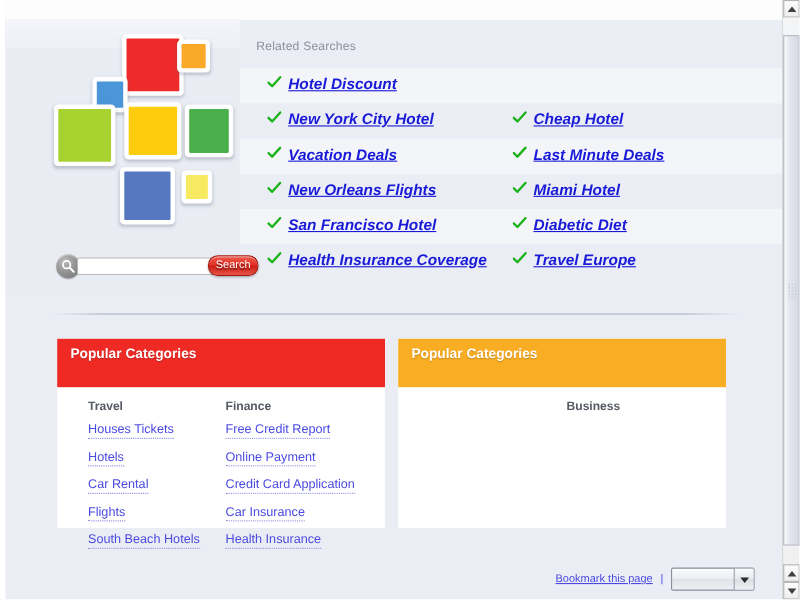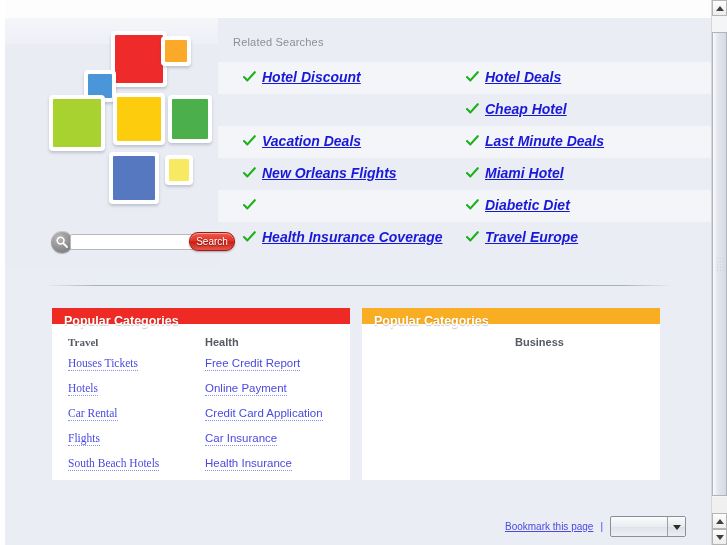--- a/index.html
+++ b/index.html
@@ -151,38 +151,38 @@
   
   .panel {
     position: absolute;
     top: 308px;
     width: 298px; height: 172px;
     background: #ffffff;
   }
   #panel-left  { left: 47px; }
   #panel-right { left: 357px; }
   .panel-head {
-    height: 16px;
+    height: 44px;
     color: #fff;
     font-size: 12.5px;
     font-weight: bold;
     line-height: 26px;
     padding-left: 12px;
     text-shadow: 0 1px 1px rgba(0,0,0,.22);
   }
   .panel-body {
     position: relative;
     padding: 12px 0 0 0;
     height: 146px;
   }
   .col {
     position: absolute;
     top: 12px;
   }
-  .col.a { left: 16px; font-family: Liberation Serif, serif; }
+  .col.a { left: 28px; }
   .col.b { left: 153px; }
   .colhead {
     font-size: 11px;
     font-weight: bold;
     color: #555a63;
     margin-bottom: 9px;
   }
   .catlink {
     display: block;
     font-size: 11.5px;
@@ -343,25 +343,25 @@
       </div>
       <input id="search-input" type="text" placeholder="" style="">
       <div id="search-button">Search</div>
     </div>
 
     <div id="links-area">
         <div class="linkrow alt" style="top: 44px;">
           <div class="linkcell c1"><span class="check"><svg width="13" height="11" viewBox="0 0 13 11" aria-hidden="true">
                 <path d="M1 6.1 L4.4 9.4 L11.8 1.2" fill="none" stroke="#19b219" stroke-width="2.1" stroke-linecap="round" stroke-linejoin="round"></path>
               </svg></span><span class="reslink">Hotel Discount</span></div>
-          <div class="linkcell c2"><span class="check"><svg width="13" height="11" viewBox="0 0 13 11" aria-hidden="true">
-                <path d="M1 6.1 L4.4 9.4 L11.8 1.2" fill="none" stroke="#19b219" stroke-width="2.1" stroke-linecap="round" stroke-linejoin="round"></path>
-              </svg></span><span class="reslink">Hotel Deals</span></div>
         </div>
         <div class="linkrow plain" style="top: 76px;">
+          <div class="linkcell c1"><span class="check"><svg width="13" height="11" viewBox="0 0 13 11" aria-hidden="true">
+                <path d="M1 6.1 L4.4 9.4 L11.8 1.2" fill="none" stroke="#19b219" stroke-width="2.1" stroke-linecap="round" stroke-linejoin="round"></path>
+              </svg></span><span class="reslink">New York City Hotel</span></div>
           <div class="linkcell c2"><span class="check"><svg width="13" height="11" viewBox="0 0 13 11" aria-hidden="true">
                 <path d="M1 6.1 L4.4 9.4 L11.8 1.2" fill="none" stroke="#19b219" stroke-width="2.1" stroke-linecap="round" stroke-linejoin="round"></path>
               </svg></span><span class="reslink">Cheap Hotel</span></div>
         </div>
         <div class="linkrow alt" style="top: 108px;">
           <div class="linkcell c1"><span class="check"><svg width="13" height="11" viewBox="0 0 13 11" aria-hidden="true">
                 <path d="M1 6.1 L4.4 9.4 L11.8 1.2" fill="none" stroke="#19b219" stroke-width="2.1" stroke-linecap="round" stroke-linejoin="round"></path>
               </svg></span><span class="reslink">Vacation Deals</span></div>
           <div class="linkcell c2"><span class="check"><svg width="13" height="11" viewBox="0 0 13 11" aria-hidden="true">
                 <path d="M1 6.1 L4.4 9.4 L11.8 1.2" fill="none" stroke="#19b219" stroke-width="2.1" stroke-linecap="round" stroke-linejoin="round"></path>
@@ -371,21 +371,21 @@
           <div class="linkcell c1"><span class="check"><svg width="13" height="11" viewBox="0 0 13 11" aria-hidden="true">
                 <path d="M1 6.1 L4.4 9.4 L11.8 1.2" fill="none" stroke="#19b219" stroke-width="2.1" stroke-linecap="round" stroke-linejoin="round"></path>
               </svg></span><span class="reslink">New Orleans Flights</span></div>
           <div class="linkcell c2"><span class="check"><svg width="13" height="11" viewBox="0 0 13 11" aria-hidden="true">
                 <path d="M1 6.1 L4.4 9.4 L11.8 1.2" fill="none" stroke="#19b219" stroke-width="2.1" stroke-linecap="round" stroke-linejoin="round"></path>
               </svg></span><span class="reslink">Miami Hotel</span></div>
         </div>
         <div class="linkrow alt" style="top: 172px;">
           <div class="linkcell c1"><span class="check"><svg width="13" height="11" viewBox="0 0 13 11" aria-hidden="true">
                 <path d="M1 6.1 L4.4 9.4 L11.8 1.2" fill="none" stroke="#19b219" stroke-width="2.1" stroke-linecap="round" stroke-linejoin="round"></path>
-              </svg></span></div>
+              </svg></span><span class="reslink">San Francisco Hotel</span></div>
           <div class="linkcell c2"><span class="check"><svg width="13" height="11" viewBox="0 0 13 11" aria-hidden="true">
                 <path d="M1 6.1 L4.4 9.4 L11.8 1.2" fill="none" stroke="#19b219" stroke-width="2.1" stroke-linecap="round" stroke-linejoin="round"></path>
               </svg></span><span class="reslink">Diabetic Diet</span></div>
         </div>
         <div class="linkrow plain" style="top: 204px; text-align: center;">
           <div class="linkcell c1"><span class="check"><svg width="13" height="11" viewBox="0 0 13 11" aria-hidden="true">
                 <path d="M1 6.1 L4.4 9.4 L11.8 1.2" fill="none" stroke="#19b219" stroke-width="2.1" stroke-linecap="round" stroke-linejoin="round"></path>
               </svg></span><span class="reslink">Health Insurance Coverage</span></div>
           <div class="linkcell c2"><span class="check"><svg width="13" height="11" viewBox="0 0 13 11" aria-hidden="true">
                 <path d="M1 6.1 L4.4 9.4 L11.8 1.2" fill="none" stroke="#19b219" stroke-width="2.1" stroke-linecap="round" stroke-linejoin="round"></path>
@@ -403,21 +403,21 @@
           <div class="colhead">Travel</div>
           <div class="links-holder">
               <span class="catlink">Houses Tickets</span>
               <span class="catlink">Hotels</span>
               <span class="catlink">Car Rental</span>
               <span class="catlink">Flights</span>
               <span class="catlink">South Beach Hotels</span>
             </div>
         </div>
         <div class="col b">
-          <div class="colhead">Health</div>
+          <div class="colhead">Finance</div>
           <div class="links-holder">
               <span class="catlink">Free Credit Report</span>
               <span class="catlink">Online Payment</span>
               <span class="catlink">Credit Card Application</span>
               <span class="catlink">Car Insurance</span>
               <span class="catlink">Health Insurance</span>
             </div>
         </div>
       </div>
     </div>

